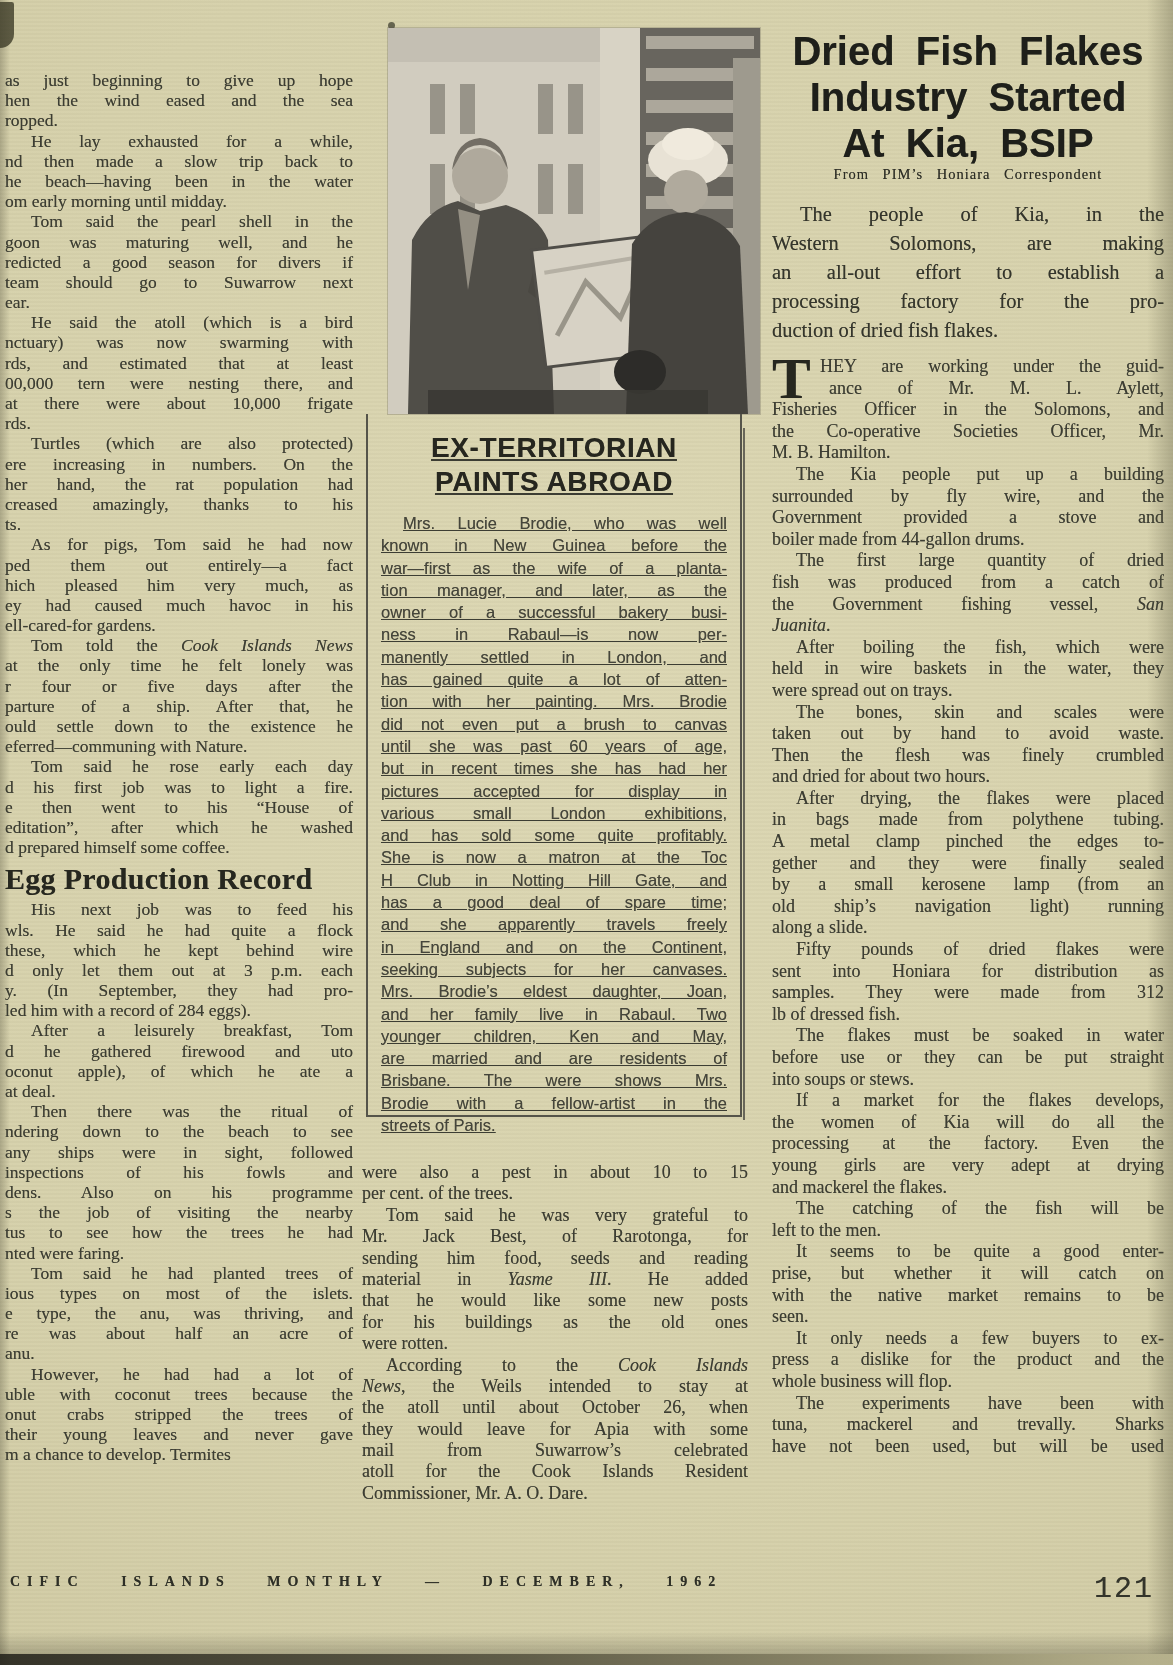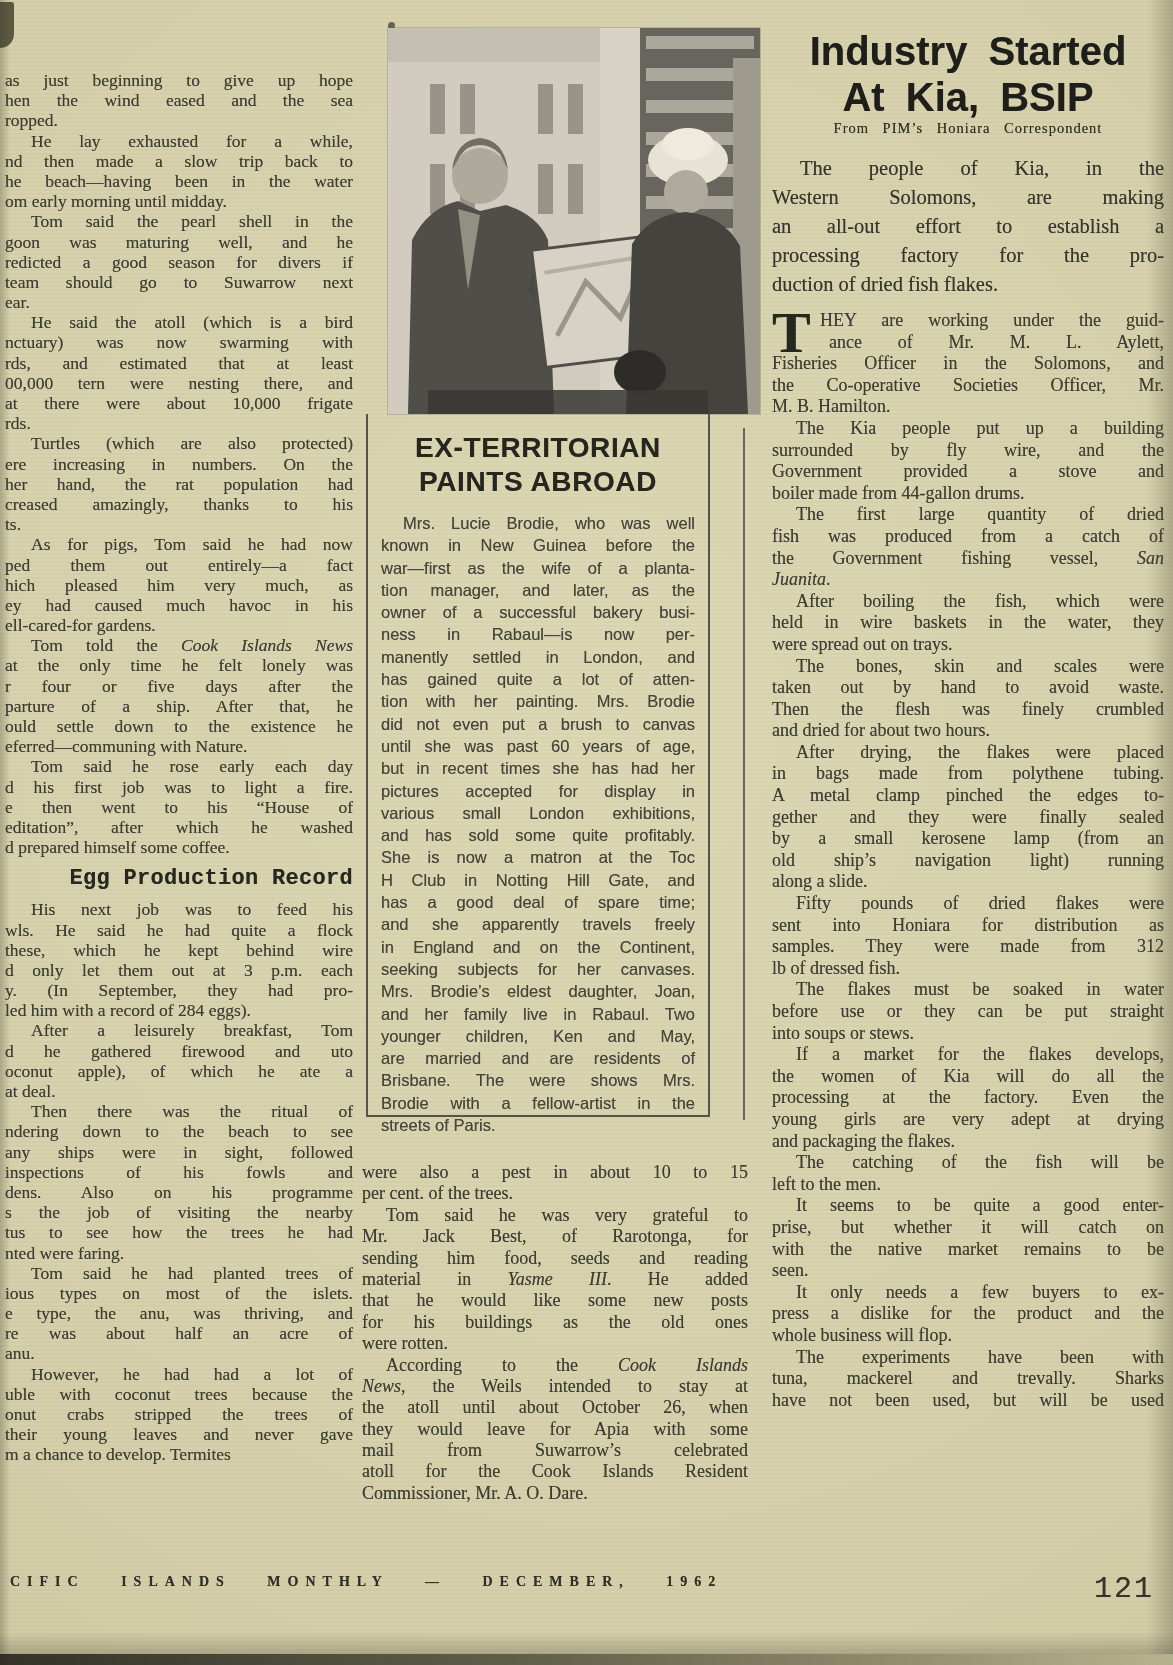--- a/index.html
+++ b/index.html
@@ -26,33 +26,33 @@
 
   
   .line{text-align:justify;text-align-last:justify;}
   .line.end{text-align-last:left;}
   .para{margin:0;}
 
   
   .col-left{position:absolute;left:5px;top:70px;width:348px;}
   .col-left .line{font-size:17.5px;line-height:20.2px;height:20.2px;overflow:visible;}
   .col-left .ind{padding-left:26px;}
-  .subhead{font-family:Liberation Mono, monospace;font-weight:700;font-size:22px;line-height:26px;
-    text-align:right;margin:9px 0 7px;color:#26271f;letter-spacing:.3px;}
+  .subhead{font-family:Liberation Serif, serif;font-weight:700;font-size:30px;line-height:26px;
+    text-align:left;margin:9px 0 7px;color:#26271f;letter-spacing:.3px;}
 
   
   .photo{position:absolute;left:388px;top:28px;width:372px;height:386px;background:#b7b3a2;
     filter:sepia(.22) contrast(.92) brightness(1.04) saturate(.55);
     box-shadow:0 0 0 1px rgba(70,68,50,.25);}
   .photo svg{display:block;}
 
   
-  .feature-box{position:absolute;left:366px;top:414px;width:344px;height:703px;
+  .feature-box{position:absolute;left:366px;top:414px;width:376px;height:703px;
     border-left:2px solid #55544a;border-right:2px solid #55544a;border-bottom:2px solid #55544a;
-    box-sizing:border-box;padding:0 13px;}
+    box-sizing:border-box;padding:0 13px;text-decoration:underline;}
   .box-title{font-family:"Liberation Sans",sans-serif;font-weight:700;font-size:28px;line-height:34px;
     text-align:center;margin-top:17px;color:#26261f;letter-spacing:.6px;}
   .box-body{margin-top:13px;}
   .box-body .line{font-family:"Liberation Sans",sans-serif;font-size:16.5px;line-height:22.3px;height:22.3px;color:#45453b;}
   .box-body .ind{padding-left:22px;}
 
   
   .vrule{position:absolute;left:743px;top:428px;width:2px;height:692px;background:#55544a;opacity:.85;}
 
   
@@ -297,20 +297,21 @@
         <div class="line">the atoll until about October 26, when</div>
         <div class="line">they would leave for Apia with some</div>
         <div class="line">mail from Suwarrow’s celebrated</div>
         <div class="line">atoll for the Cook Islands Resident</div>
         <div class="line end">Commissioner, Mr. A. O. Dare.</div>
       </div>
     </div>
 
   <div class="col-right">
     <div class="headline">
+      <div>Dried Fish Flakes</div>
       <div>Industry Started</div>
       <div>At Kia, BSIP</div>
     </div>
     <div class="byline">From PIM’s Honiara Correspondent</div>
     <div class="rc-body">
         <div class="para lead">
           <div class="line ind">The people of Kia, in the</div>
           <div class="line">Western Solomons, are making</div>
           <div class="line">an all-out effort to establish a</div>
           <div class="line">processing factory for the pro-</div>
@@ -365,21 +366,21 @@
         <div class="para">
           <div class="line ind">The flakes must be soaked in water</div>
           <div class="line">before use or they can be put straight</div>
           <div class="line end">into soups or stews.</div>
         </div>
         <div class="para">
           <div class="line ind">If a market for the flakes develops,</div>
           <div class="line">the women of Kia will do all the</div>
           <div class="line">processing at the factory. Even the</div>
           <div class="line">young girls are very adept at drying</div>
-          <div class="line end">and packaging the flakes.</div>
+          <div class="line end">and mackerel the flakes.</div>
         </div>
         <div class="para">
           <div class="line ind">The catching of the fish will be</div>
           <div class="line end">left to the men.</div>
         </div>
         <div class="para">
           <div class="line ind">It seems to be quite a good enter-</div>
           <div class="line">prise, but whether it will catch on</div>
           <div class="line">with the native market remains to be</div>
           <div class="line end">seen.</div>

